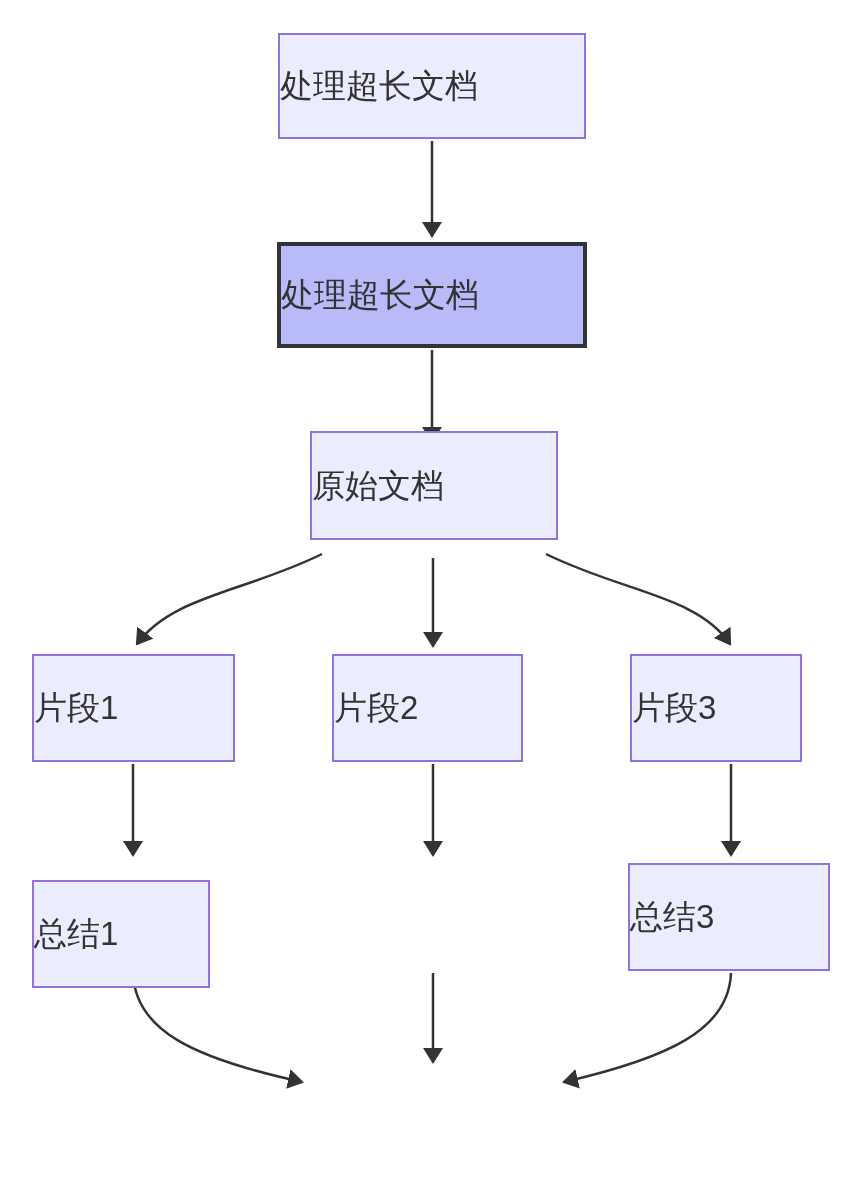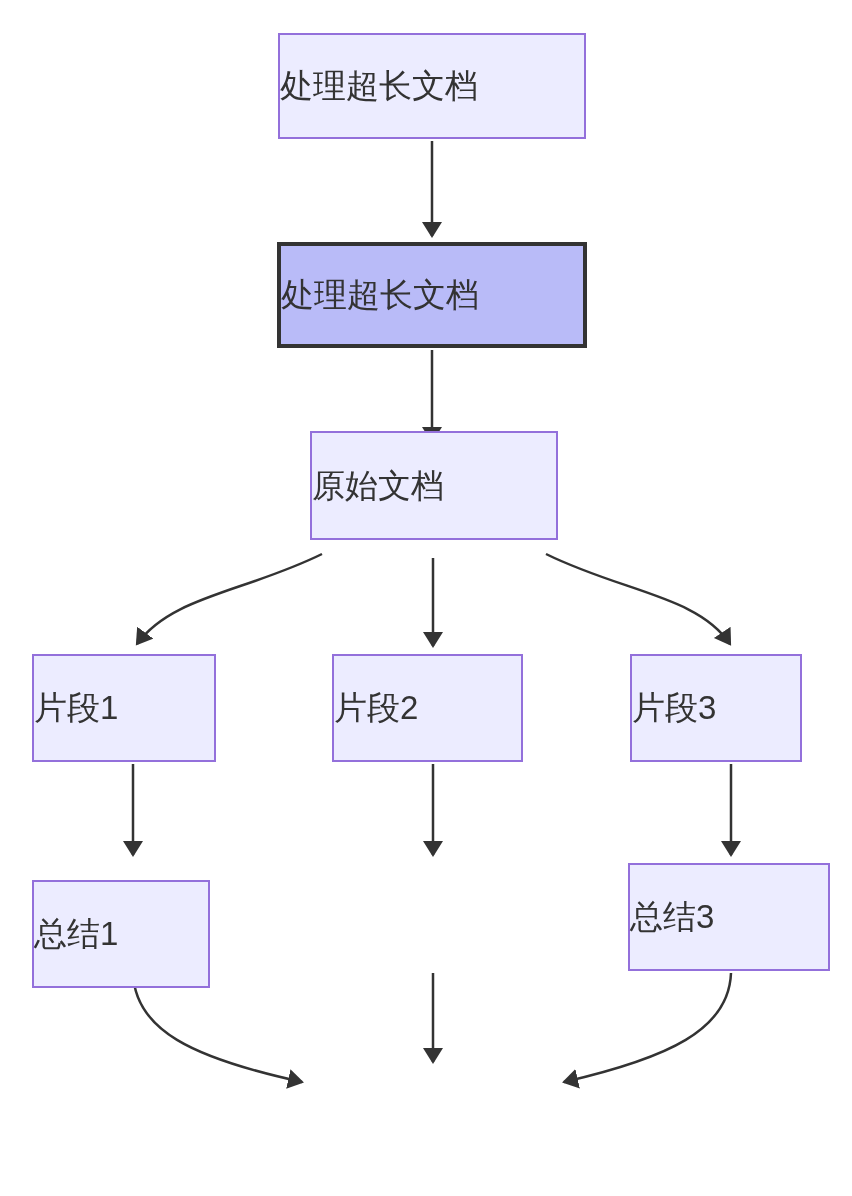--- a/index.html
+++ b/index.html
@@ -60,21 +60,21 @@
   </div>
 
   <div class="node emphasis" style="left:277px;top:242px;width:310px;height:106px">
     <span>处理超长文档</span>
   </div>
 
   <div class="node" style="left:310px;top:431px;width:248px;height:109px">
     <span>原始文档</span>
   </div>
 
-  <div class="node" style="left:32px;top:654px;width:184px;height:108px">
+  <div class="node" style="left:32px;top:654px;width:203px;height:108px">
     <span>片段1</span>
   </div>
 
   <div class="node" style="left:332px;top:654px;width:191px;height:108px">
     <span>片段2</span>
   </div>
 
   <div class="node" style="left:630px;top:654px;width:172px;height:108px">
     <span>片段3</span>
   </div>

